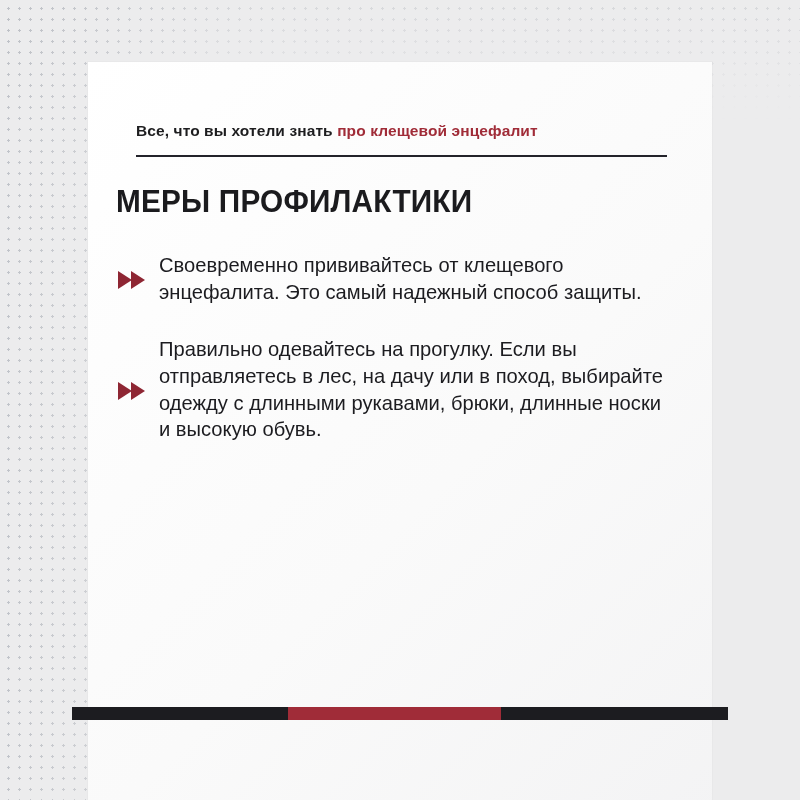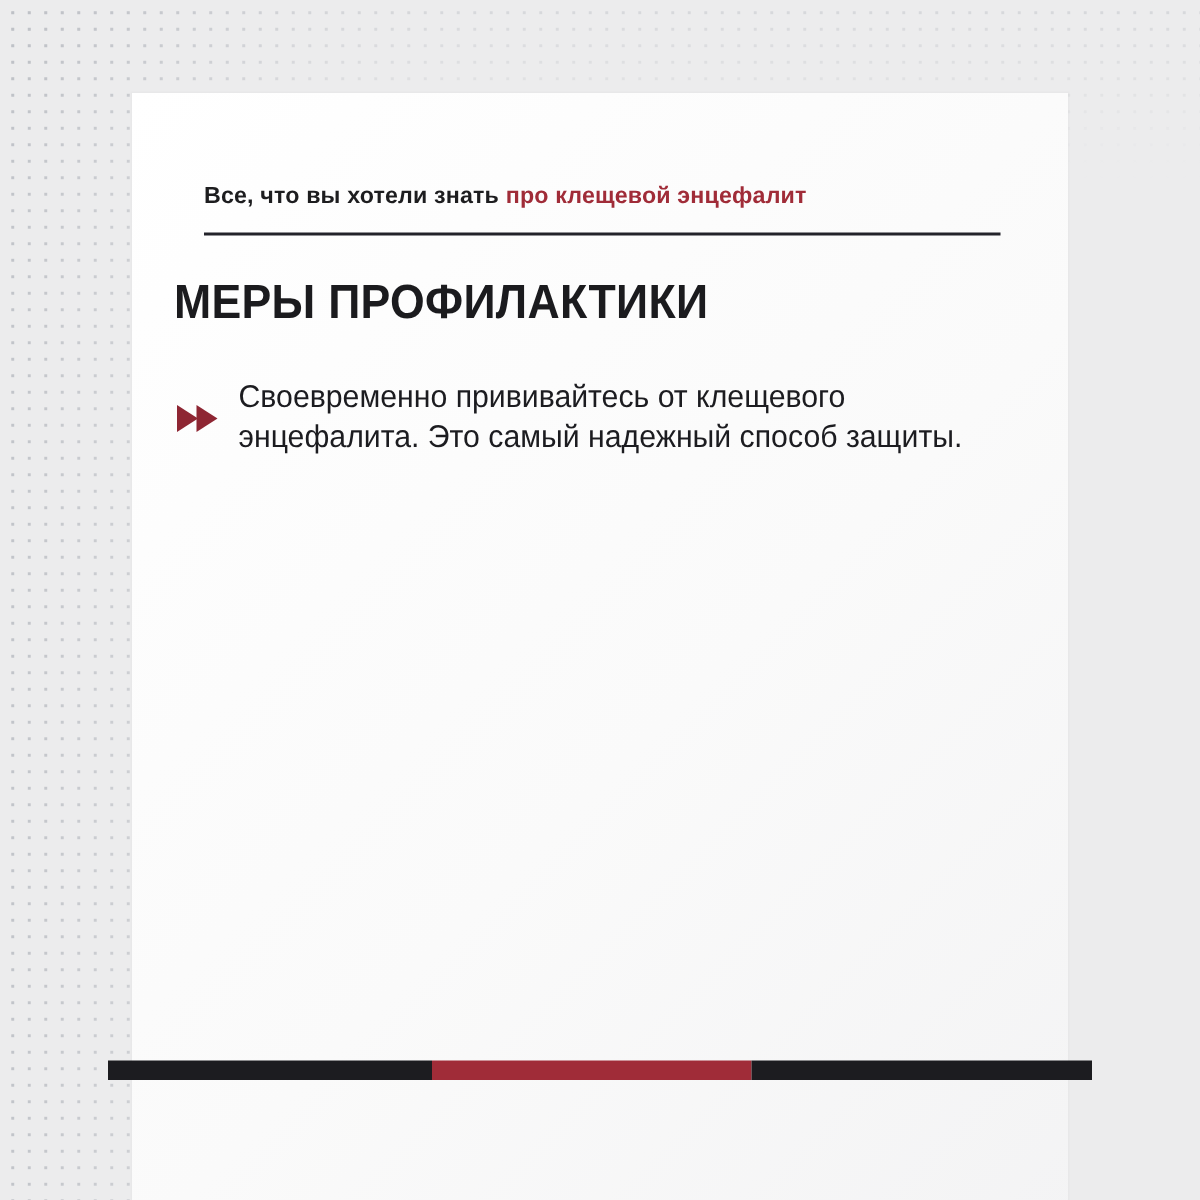--- a/index.html
+++ b/index.html
@@ -180,20 +180,29 @@
         <div class="bullet">
           <span class="bullet-icon">
             <svg width="32" height="20" viewBox="0 0 32 20" xmlns="http://www.w3.org/2000/svg">
               <polygon points="0,1 14,10 0,19" fill="#8e2633"></polygon>
               <polygon points="13,1 27,10 13,19" fill="#8e2633"></polygon>
             </svg>
           </span>
           <span class="bullet-text">Своевременно прививайтесь от клещевого энцефалита. Это самый надежный способ защиты.</span>
         </div>
 
+        <div class="bullet">
+          <span class="bullet-icon">
+            <svg width="32" height="20" viewBox="0 0 32 20" xmlns="http://www.w3.org/2000/svg">
+              <polygon points="0,1 14,10 0,19" fill="#8e2633"></polygon>
+              <polygon points="13,1 27,10 13,19" fill="#8e2633"></polygon>
+            </svg>
+          </span>
+          <span class="bullet-text">Правильно одевайтесь на прогулку. Если вы отправляетесь в лес, на дачу или в поход, выбирайте одежду с длинными рукавами, брюки, длинные носки и высокую обувь.</span>
+        </div>
 
       </div>
 
     </div>
   </div>
 
   <div class="bottom-bar">
     <div class="bar-seg bar-dark-left"></div>
     <div class="bar-seg bar-red"></div>
     <div class="bar-seg bar-dark-right"></div>

